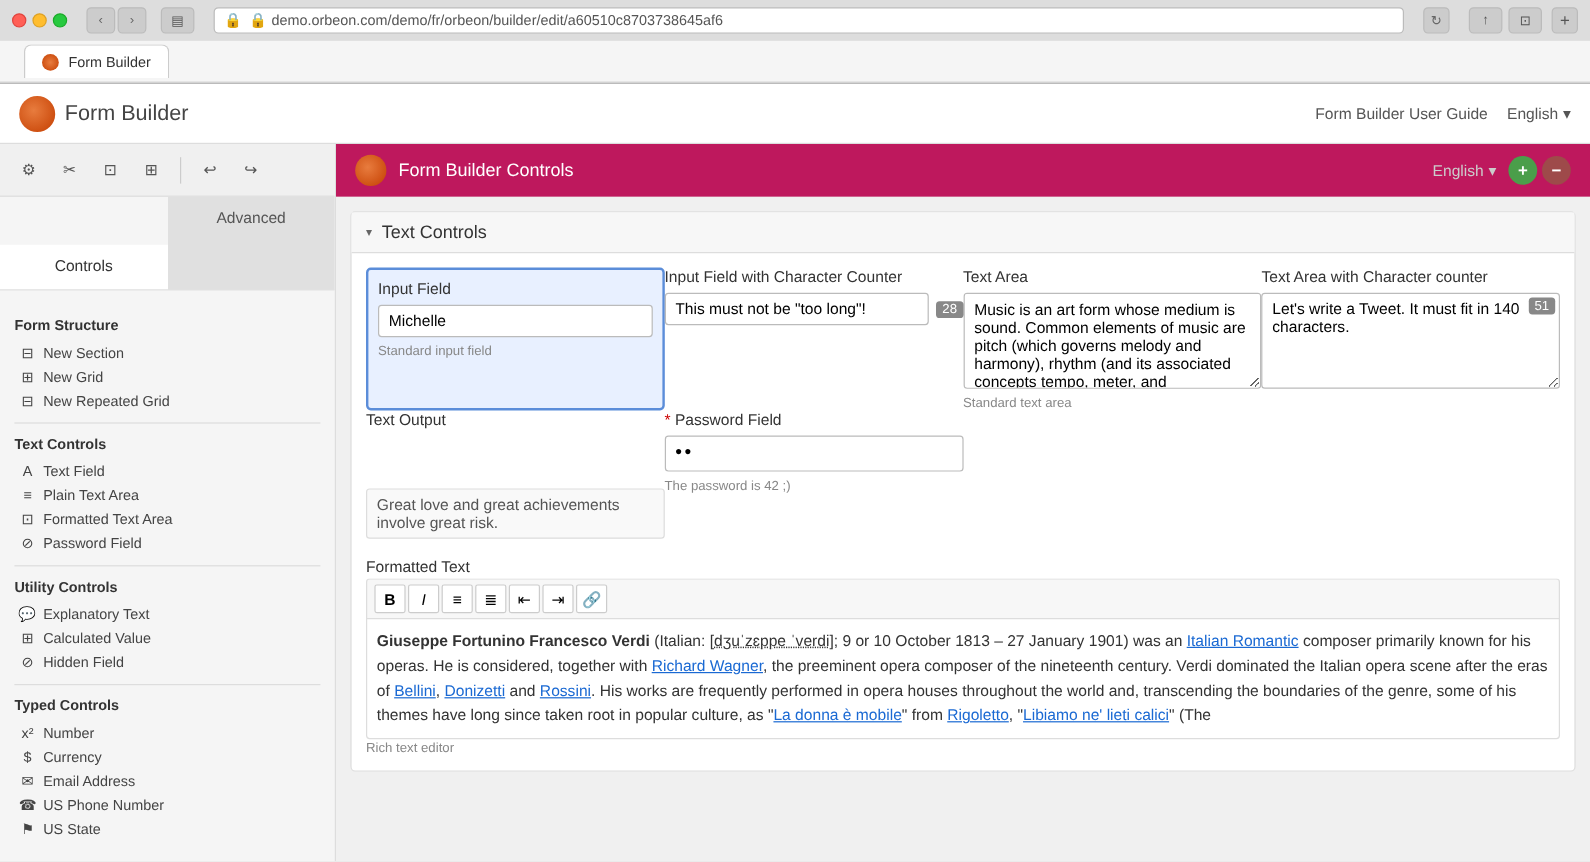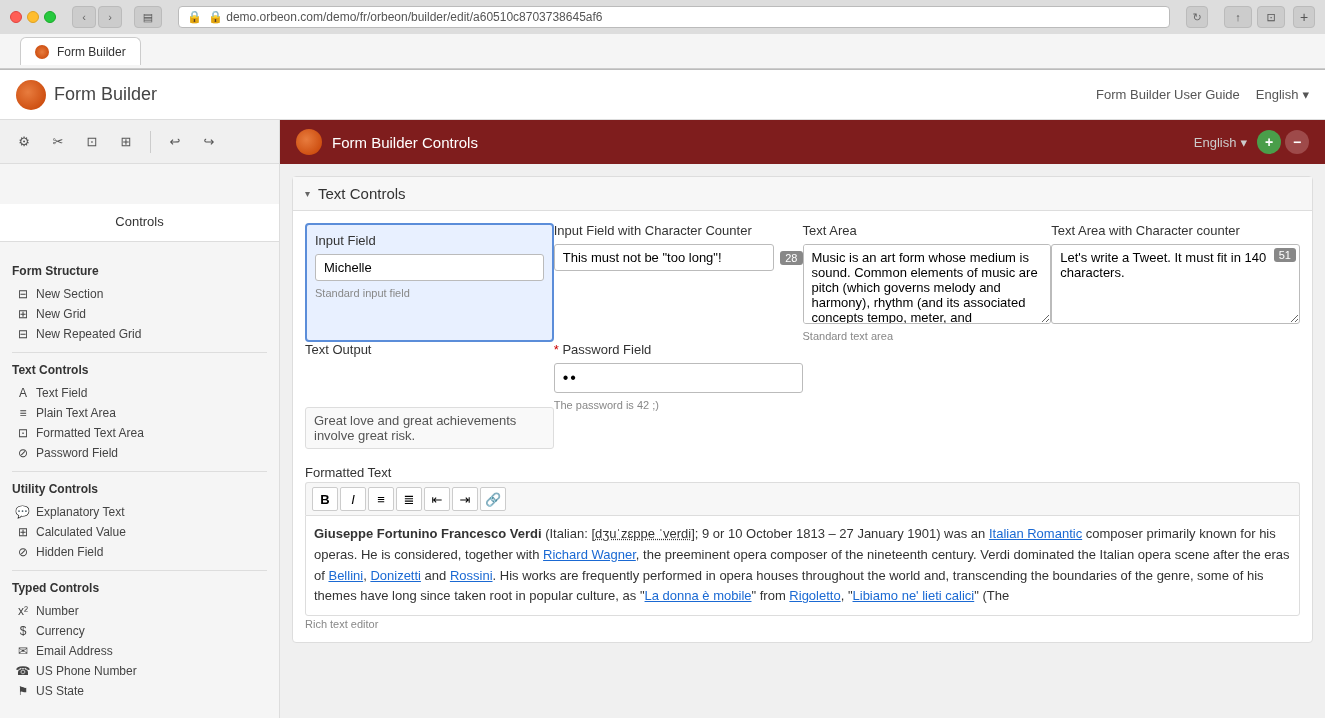--- a/index.html
+++ b/index.html
@@ -52,21 +52,21 @@
     .sidebar-content { padding: 12px 12px; }
     .sidebar-section-title { font-size: 12px; font-weight: bold; color: #333; margin: 10px 0 6px 0; }
     .sidebar-item { display: flex; align-items: center; gap: 6px; padding: 3px 4px; cursor: pointer; border-radius: 3px; font-size: 12px; color: #444; }
     .sidebar-item-icon { width: 14px; height: 14px; display: flex; align-items: center; justify-content: center; flex-shrink: 0; }
     .sidebar-divider { height: 1px; background: #ddd; margin: 8px 0; }
 
     
     .form-area { flex: 1; display: flex; flex-direction: column; overflow: hidden; }
 
     
-    .form-header { height: 44px; background: #7f1d1d; display: flex; align-items: center; padding: 0 16px; gap: 10px; }
+    .form-header { height: 44px; background: #be185d; display: flex; align-items: center; padding: 0 16px; gap: 10px; }
     .orbeon-logo { width: 26px; height: 26px; background: radial-gradient(circle at 40% 40%, #e87c3e, #c43e00); border-radius: 50%; flex-shrink: 0; }
     .form-title { color: #fff; font-size: 15px; font-weight: normal; flex: 1; }
     .header-lang { color: #ccc; font-size: 13px; cursor: pointer; display: flex; align-items: center; gap: 4px; }
     .header-actions { display: flex; gap: 4px; }
     .header-action-btn { width: 24px; height: 24px; border-radius: 50%; display: flex; align-items: center; justify-content: center; cursor: pointer; color: white; font-size: 14px; font-weight: bold; }
     .btn-plus-circle { background: #4a9e4a; }
     .btn-minus-circle { background: #9e4a4a; }
 
     
     .form-content { flex: 1; overflow-y: auto; background: #f0f0f0; padding: 0; }
@@ -176,20 +176,21 @@
         <div class="toolbar-icon-btn">✂</div>
         <div class="toolbar-icon-btn">⊡</div>
         <div class="toolbar-icon-btn">⊞</div>
         <div class="toolbar-divider"></div>
         <div class="toolbar-icon-btn">↩</div>
         <div class="toolbar-icon-btn">↪</div>
       </div>
 
       <div class="sidebar-tabs">
         <div class="sidebar-tab active">Controls</div>
+        <div class="sidebar-tab inactive">Advanced</div>
       </div>
 
       <div class="sidebar-content">
 
         <div class="sidebar-section-title">Form Structure</div>
 
         <div class="sidebar-item">
           <span class="sidebar-item-icon">⊟</span>
           <span>New Section</span>
         </div>

